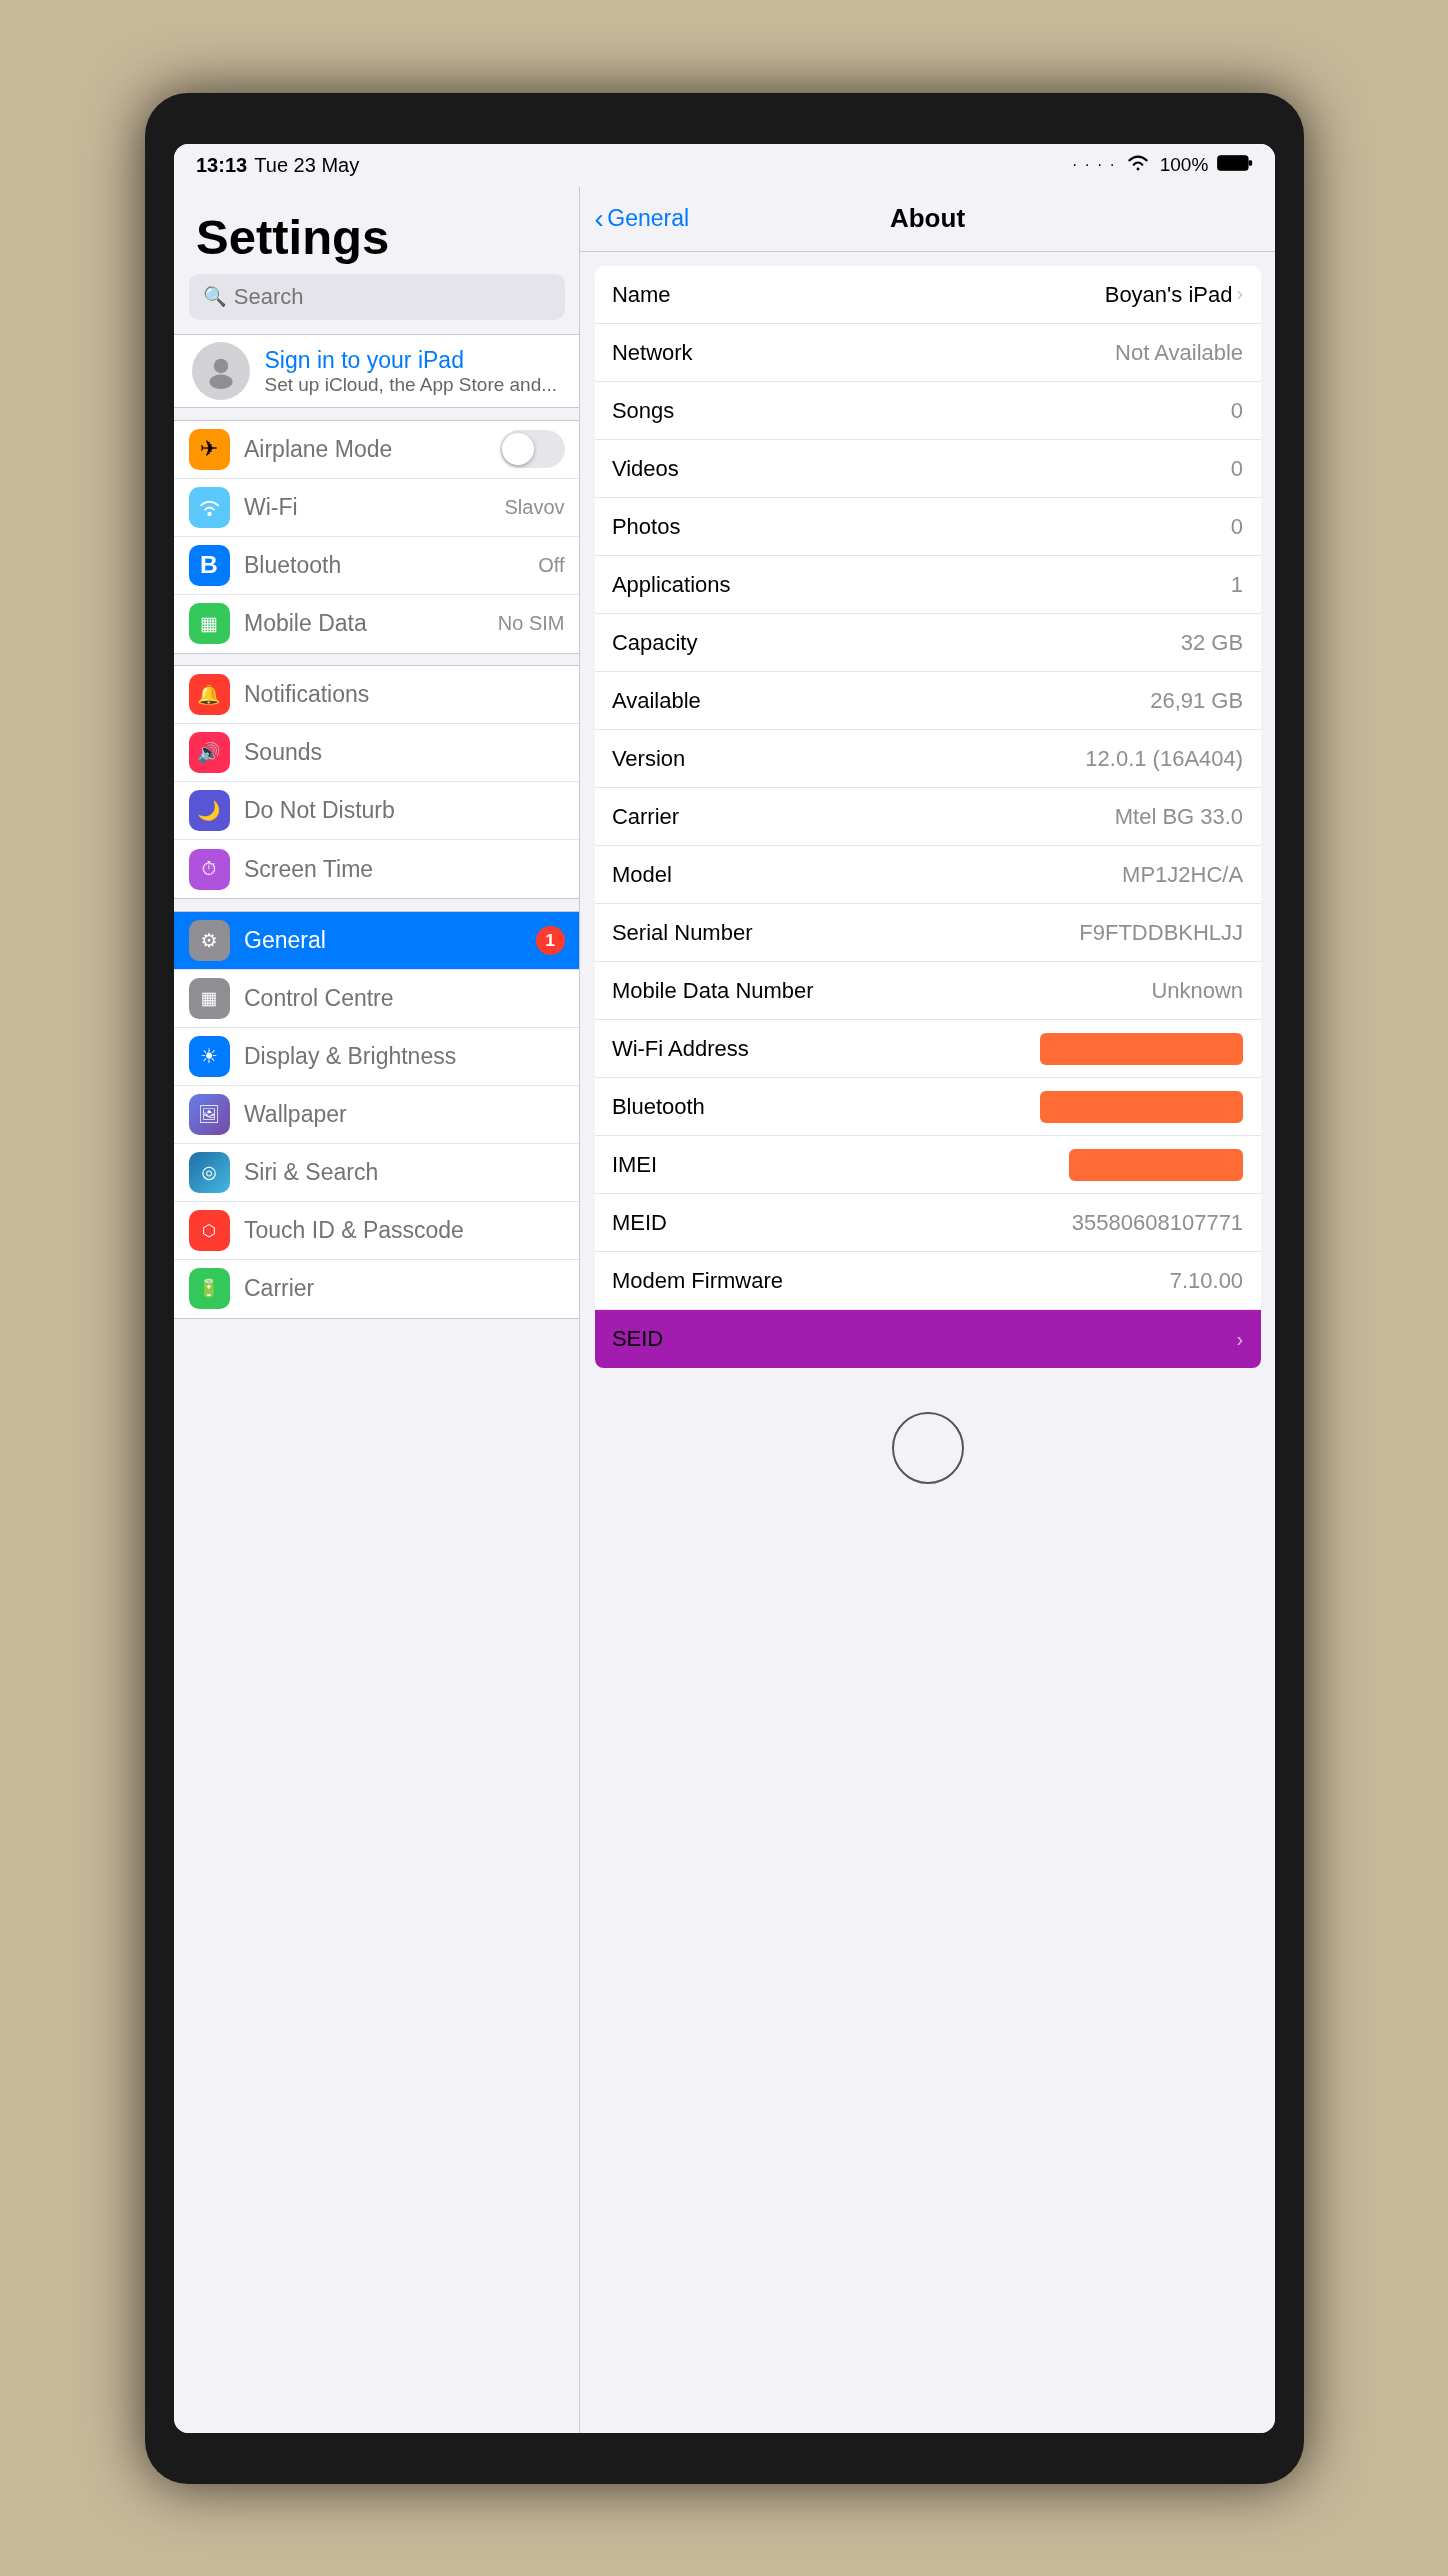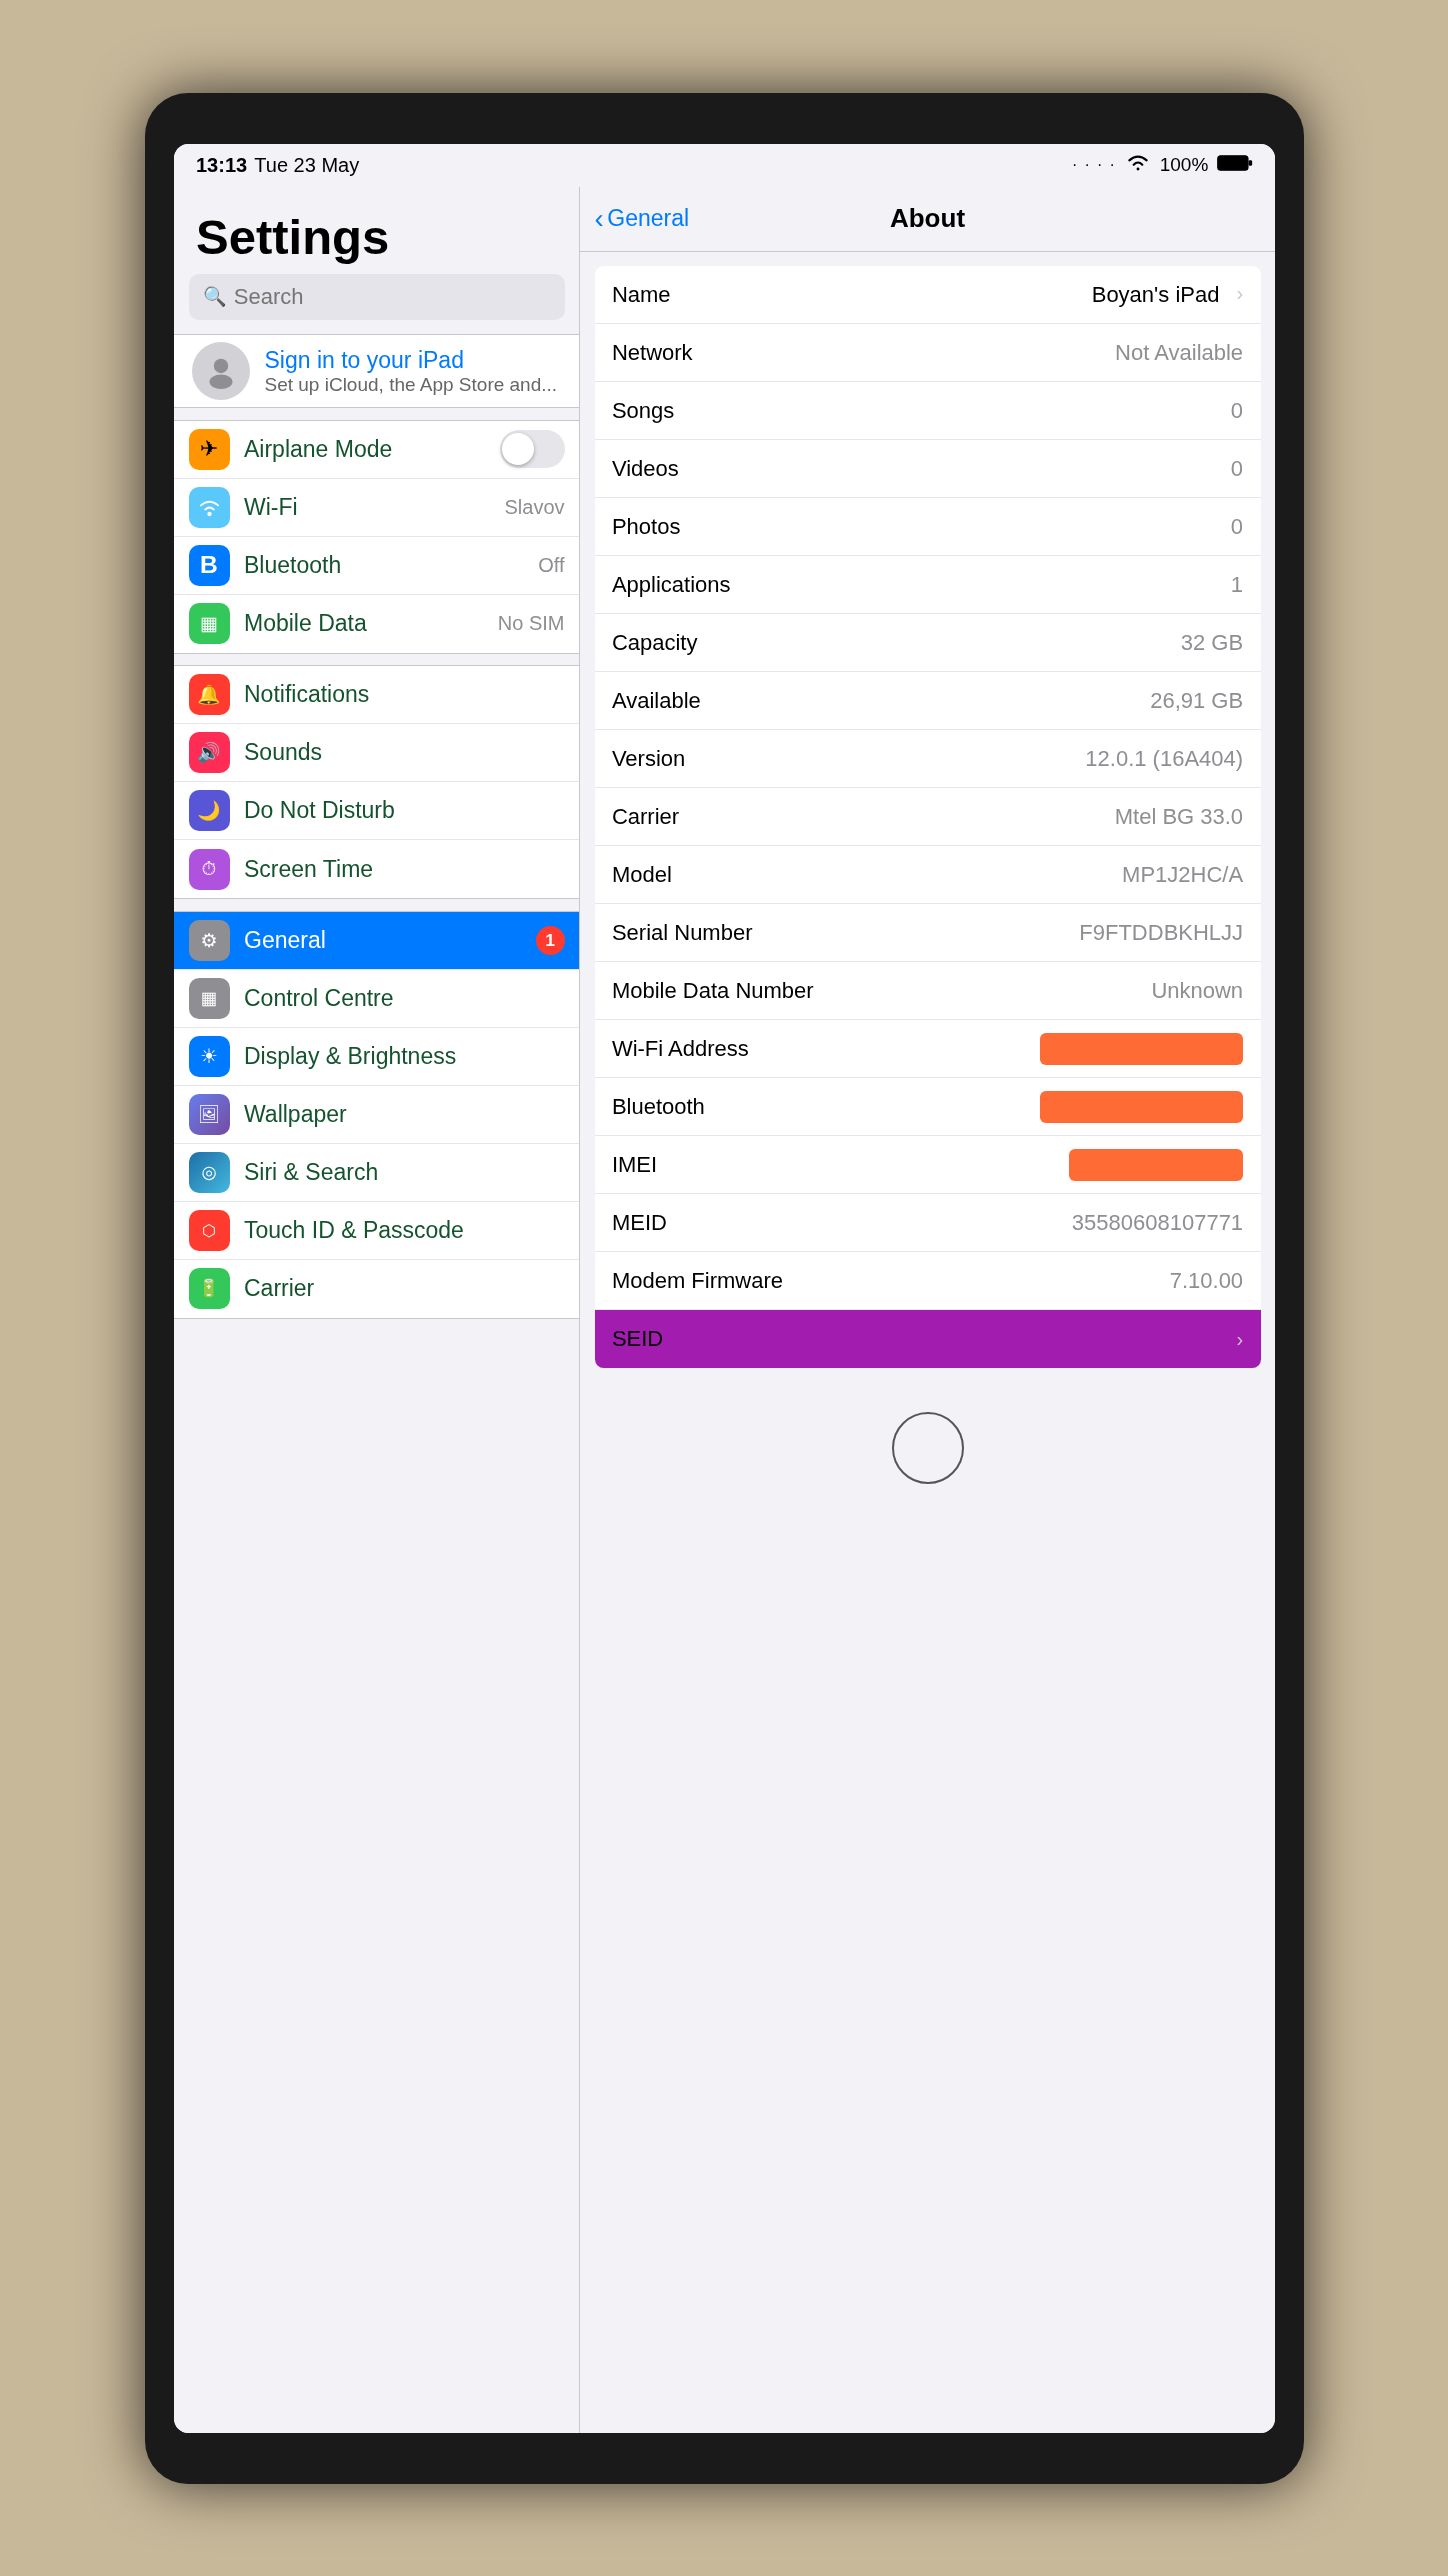--- a/index.html
+++ b/index.html
@@ -189,21 +189,21 @@
       display: flex;
       align-items: center;
       justify-content: center;
       margin-right: 14.5px;
       flex-shrink: 0;
       font-size: 22px;
     }
 
     .row-label {
       font-size: 23px;
-      color: #14532d;
+      color: #737373;
       flex: 1;
     }
 
     .row-value {
       font-size: 20px;
       color: #8e8e93;
     }
 
     .toggle {
       width: 65px;
@@ -304,21 +304,21 @@
     .about-row .value {
       font-size: 22px;
       color: #8e8e93;
       text-align: right;
     }
 
     .about-row .value.link {
       color: #000;
       display: flex;
       align-items: flex-start;
-      gap: 17px;
+      gap: 4px;
       margin-left: 28px;
     }
 
     .about-row .value.link .chevron {
       color: #c7c7cc;
       font-size: 20px;
     }
 
     .redacted-bar {
       background: #ff6b35;

